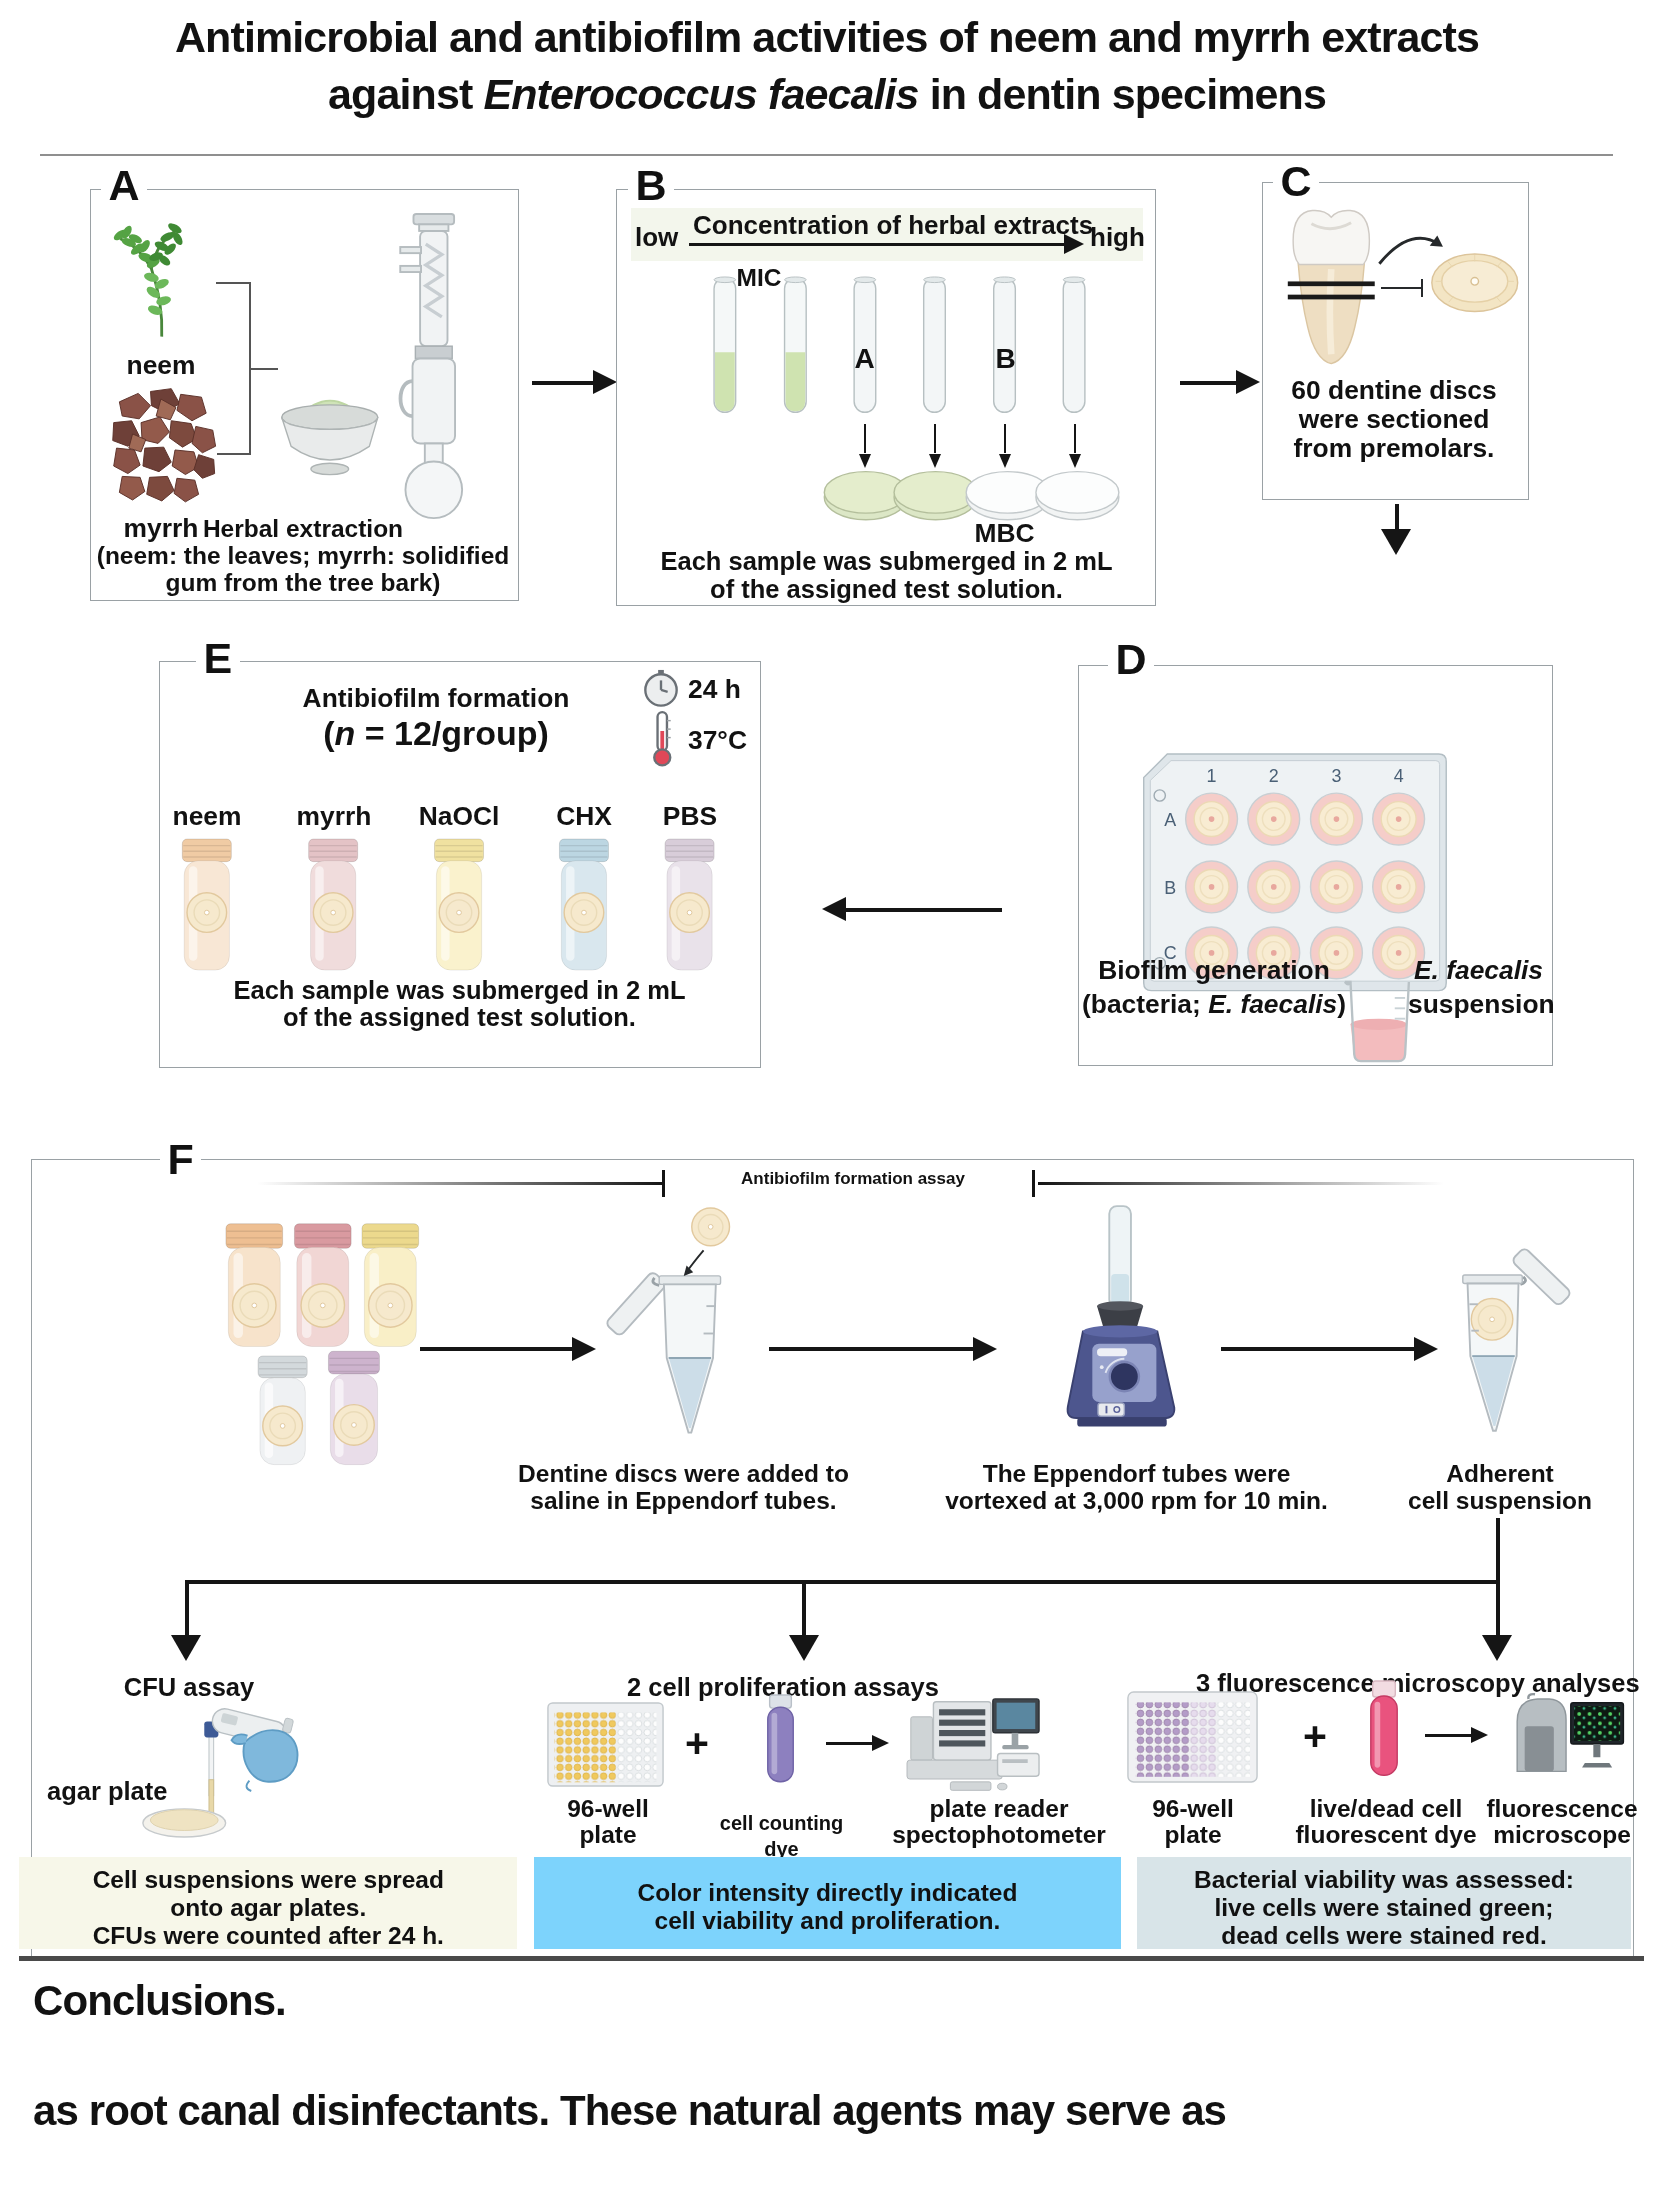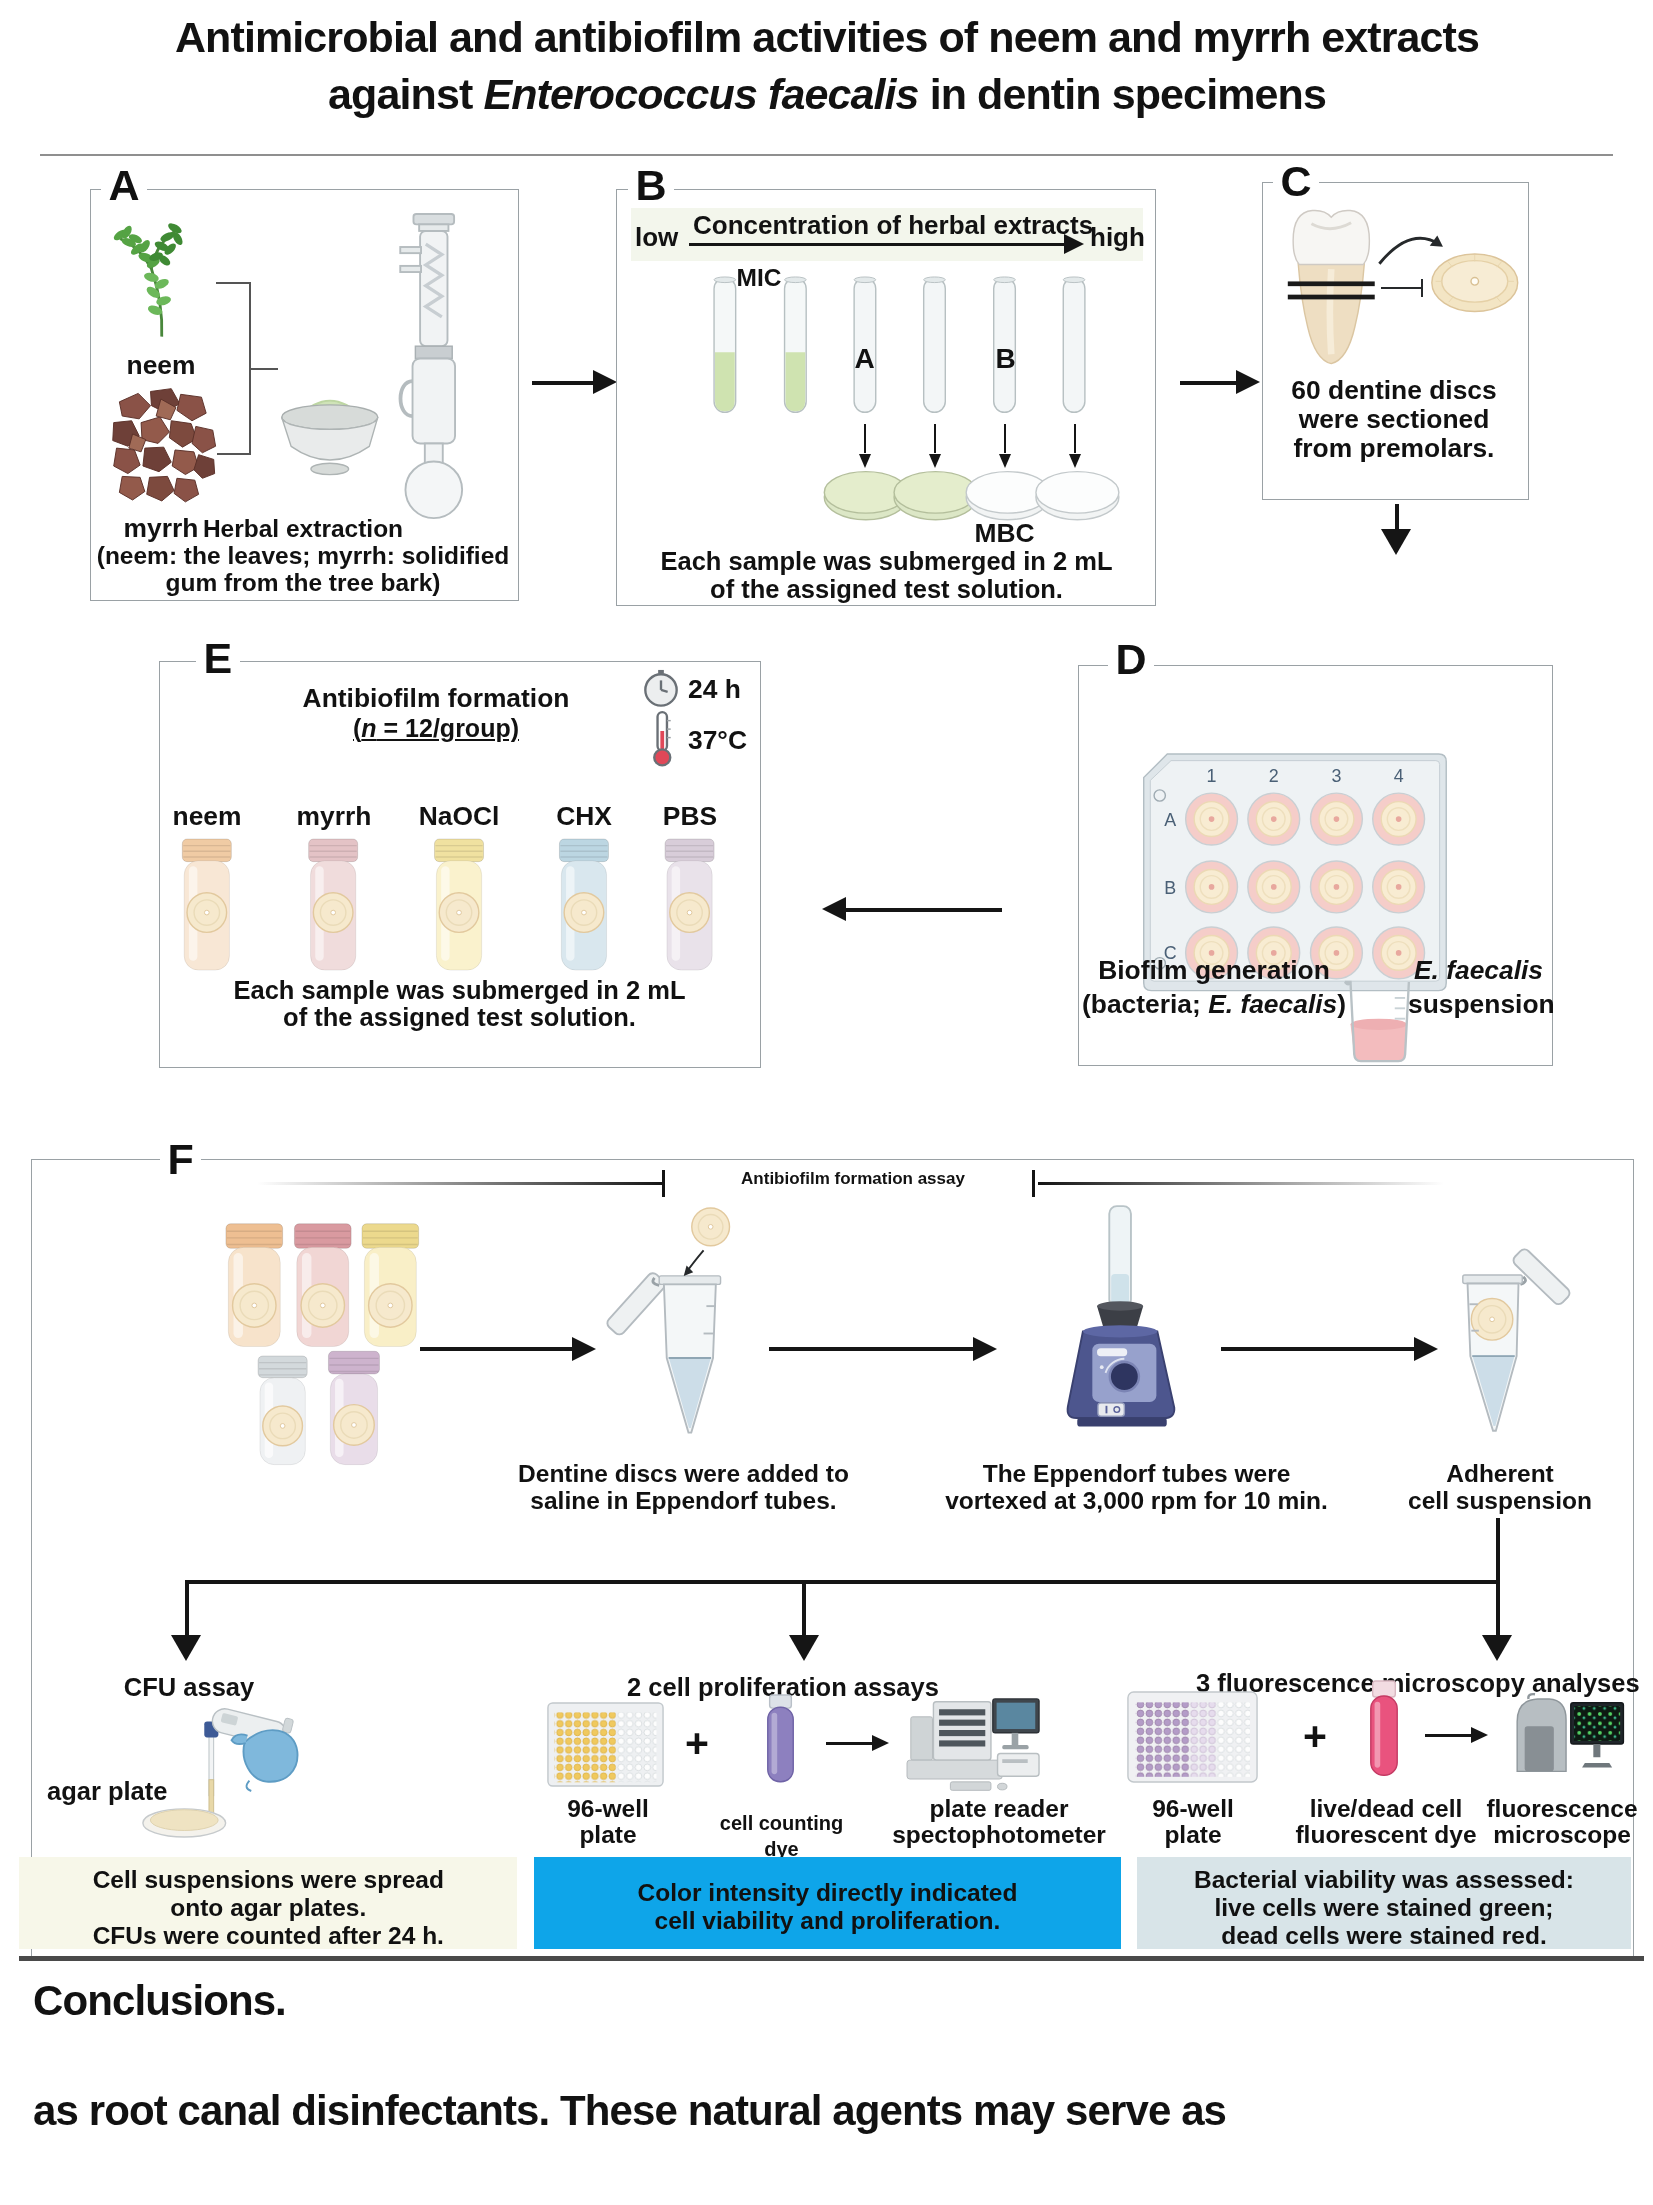--- a/index.html
+++ b/index.html
@@ -360,21 +360,21 @@
   <div class="abs t c" style="left:1408px;top:955px;width:141px;font-size:26.4px;"><i>E. faecalis</i></div>
   <div class="abs t c" style="left:1408px;top:989px;width:141px;font-size:26.4px;">suspension</div>
 
   <div class="ah-l" style="left:822px;top:897px;"></div>
   <div class="hl" style="left:844px;top:908px;width:158px;"></div>
 
   <div class="panel" style="left:159px;top:661px;width:600px;height:405px;"></div>
   <div class="plabel" style="left:196px;top:637px;">E</div>
 
   <div class="abs t c" style="left:290px;top:683px;width:292px;font-size:26.4px;">Antibiofilm formation</div>
-  <div class="abs t c" style="left:290px;top:714px;width:292px;font-size:25px;text-decoration:underline;"><span>(</span><i>n</i><span> = 12/group)</span></div>
+  <div class="abs t c" style="left:290px;top:714px;width:292px;font-size:34px;"><span>(</span><i>n</i><span> = 12/group)</span></div>
 
   <svg class="abs" style="left:642px;top:669px;" width="38" height="38" viewBox="0 0 80 80">
     <rect x="34" y="2" width="12" height="8" fill="#6a7076"></rect>
     <circle cx="40" cy="44" r="33" fill="#eceeef" stroke="#6a7076" stroke-width="5"></circle>
     <line x1="40" y1="44" x2="40" y2="24" stroke="#6a7076" stroke-width="5"></line>
     <line x1="40" y1="44" x2="54" y2="48" stroke="#6a7076" stroke-width="5"></line>
   </svg>
   <div class="abs t" style="left:688px;top:674px;font-size:26.4px;">24 h</div>
   <svg class="abs" style="left:650px;top:710px;" width="24.5" height="58" viewBox="0 0 52 122">
     <rect x="16" y="4" width="20" height="82" rx="10" fill="#fff" stroke="#6a7076" stroke-width="5"></rect>
@@ -707,21 +707,21 @@
       <span>plate</span>
   </div>
   <div class="capbox lines" style="left:699px;top:1810px;width:165px;font-size:20px;line-height:26.4px;font-weight:bold;">
     <span>cell counting</span>
       <span>dye</span>
   </div>
   <div class="capbox lines" style="left:881px;top:1796px;width:236px;font-size:24.5px;line-height:26.4px;font-weight:bold;">
     <span>plate reader</span>
       <span>spectophotometer</span>
   </div>
-  <div class="capbox lines" style="left:534px;top:1857px;width:587px;height:92px;background:#0ea5e9;font-size:24.5px;line-height:28px;padding-top:22px;box-sizing:border-box;">
+  <div class="capbox lines" style="left:534px;top:1857px;width:587px;height:92px;background:#7dd3fc;font-size:24.5px;line-height:28px;padding-top:22px;box-sizing:border-box;">
     <span>Color intensity directly indicated</span>
       <span>cell viability and proliferation.</span>
   </div>
 
   <div class="abs t c" style="left:1196px;top:1669px;width:429px;font-size:25.5px;">3 fluorescence microscopy analyses</div>
   <svg class="abs" style="left:1127px;top:1691px;" width="131" height="92" viewBox="0 0 278 195">
     <defs>
       <pattern id="wp" width="19" height="19" patternUnits="userSpaceOnUse">
           <circle cx="9.5" cy="9.5" r="7.2" fill="#b49cc8" stroke="#93799f" stroke-width="1.5"></circle>
         </pattern>

